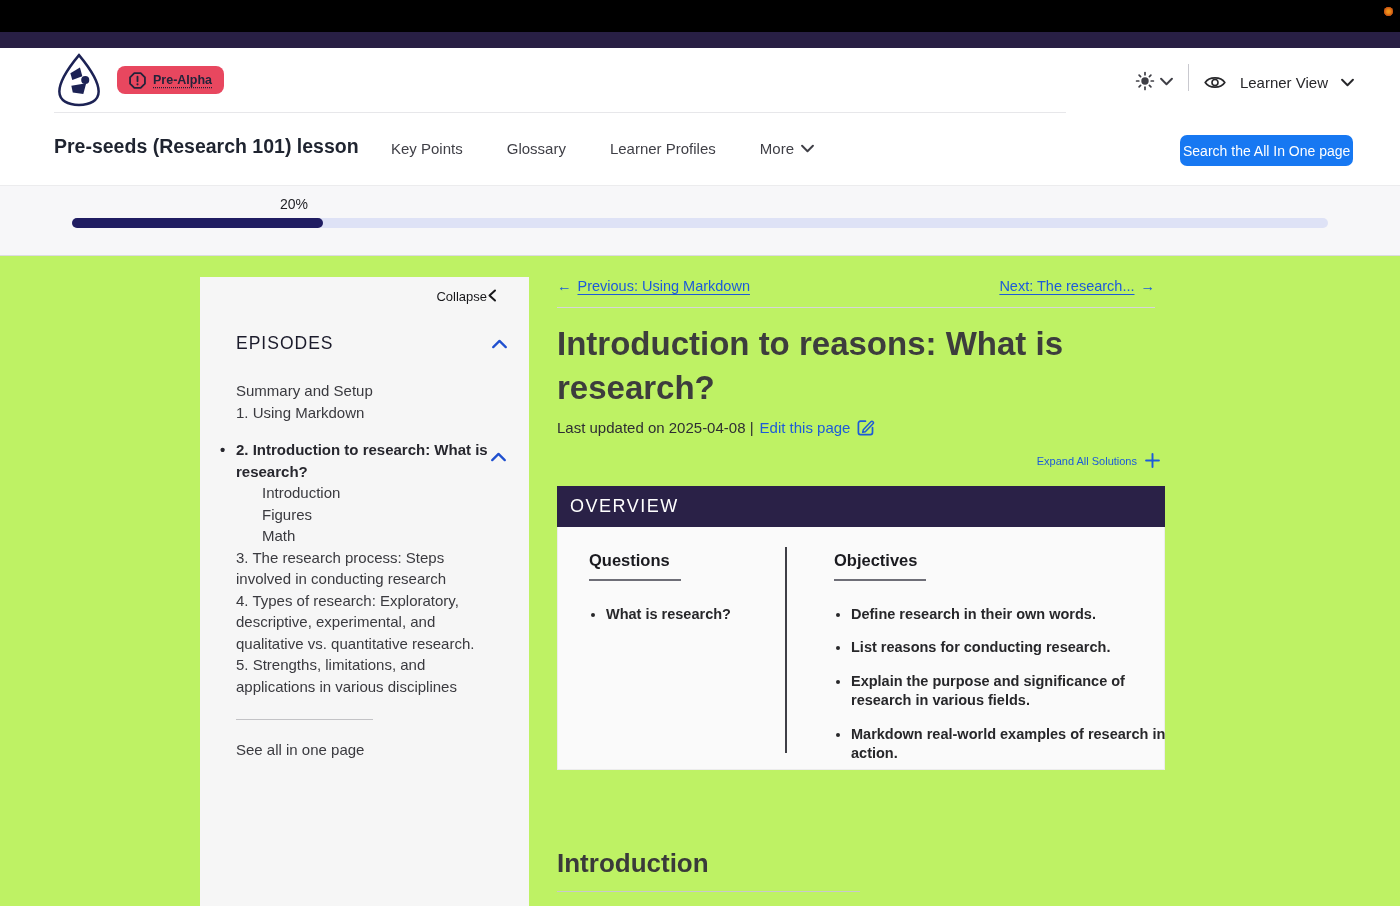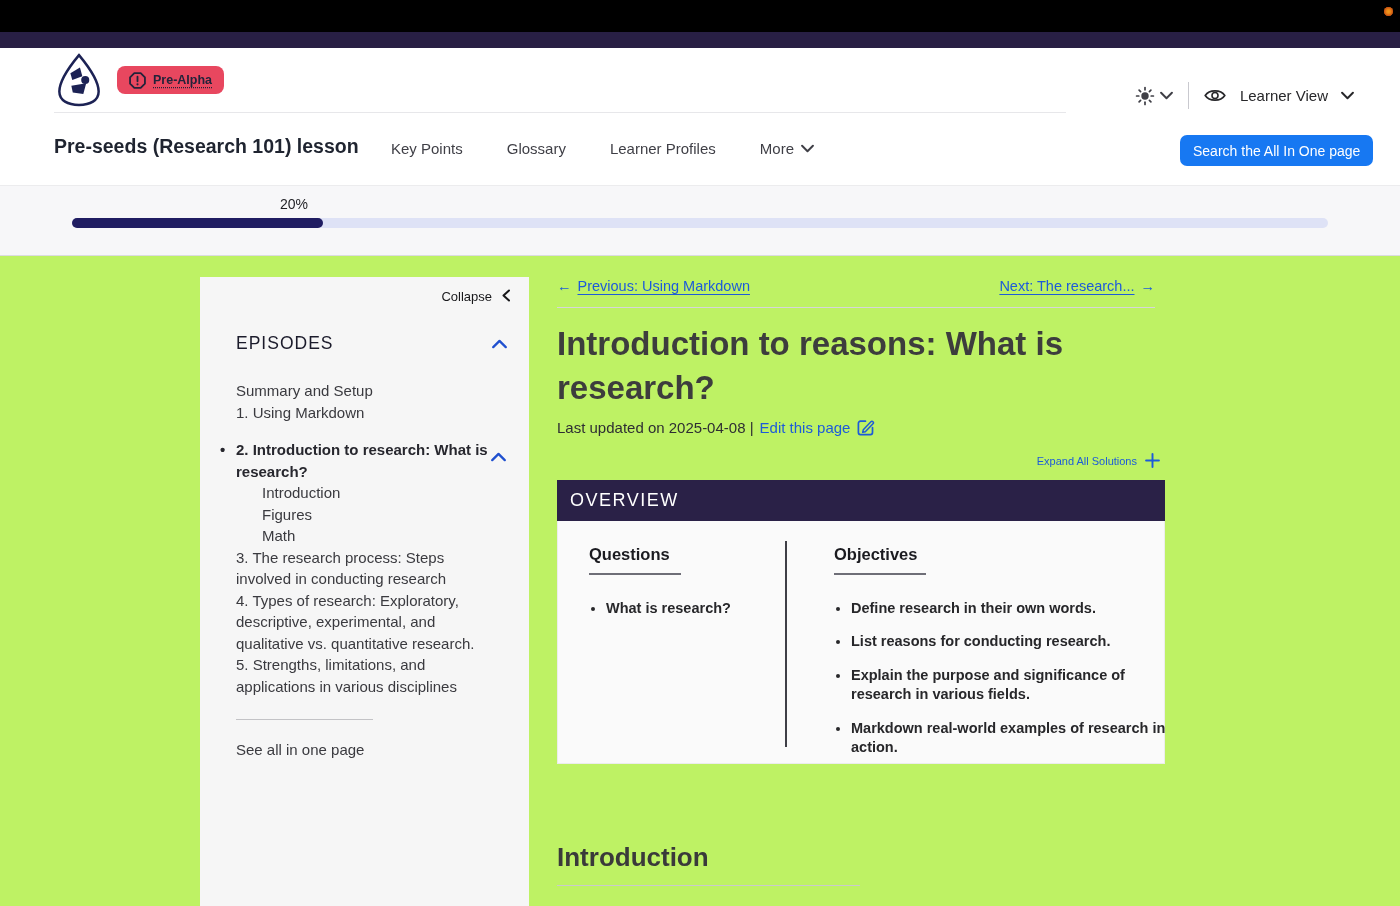--- a/index.html
+++ b/index.html
@@ -19,46 +19,46 @@
   
   .header { position:absolute; left:0; top:48px; width:1400px; height:137px; background:#fff; }
   .logo { position:absolute; left:56px; top:5px; cursor:pointer; }
   .badge {
     position:absolute; left:117px; top:18px; height:28px; padding:0 12px;
     background:#e8475f; border-radius:8px; display:flex; align-items:center; gap:7px;
     cursor:pointer;
   }
   .badge .txt { font-size:12.5px; font-weight:700; color:#23233a;
     text-decoration:underline dotted; text-underline-offset:3px; }
-  .hdr-controls { position:absolute; right:46px; top:34px; display:flex; align-items:center; }
+  .hdr-controls { position:absolute; right:46px; top:16px; display:flex; align-items:flex-end; }
   .hdr-controls .vdiv { width:1px; height:27px; background:#c9c9cf; margin:0 15px; }
   .hdr-controls .lbl { font-size:15px; color:#27272a; margin:0 8px 0 9px; }
   .icon-btn { display:flex; align-items:center; gap:5px; cursor:pointer; color:#3f3f46; }
   .hdr-rule { position:absolute; left:54px; top:64px; width:1012px; height:1px; background:#e7e7ea; }
   .site-title { position:absolute; left:54px; top:87px; font-size:19.5px; font-weight:700; color:#1f2430; }
   .hdr-nav { position:absolute; left:391px; top:92px; display:flex; gap:44px; align-items:flex-start; }
   .hdr-nav .nav-item { font-size:15px; color:#3f3f46; cursor:pointer; display:flex; align-items:center; gap:7px; }
   .search-btn {
-    position:absolute; left:1180px; top:87px; height:31px; padding:0 13px;
+    position:absolute; left:1180px; top:87px; height:31px; padding:0 3px;
     background:#1778f2; color:#fff; font-size:14px; border:none; border-radius:7px;
     font-family:"Liberation Sans", sans-serif; cursor:pointer; display:flex; align-items:center;
   }
 
   
   .progress-strip { position:absolute; left:0; top:185px; width:1400px; height:71px;
     background:#f7f7f9; border-top:1px solid #ececee; border-bottom:1px solid #dcdce0; }
   .progress-label { position:absolute; left:272px; top:10px; width:44px; text-align:center;
     font-size:14px; color:#1f1f24; }
   .progress-track { position:absolute; left:72px; top:32px; width:1256px; height:10px;
     background:#dee2f6; border-radius:6px; }
   .progress-fill { width:20%; height:10px; background:#201d62; border-radius:6px; }
 
   
   .sidebar { position:absolute; left:200px; top:277px; width:329px; height:629px; background:#f6f6f6; }
-  .collapse-btn { position:absolute; top:12px; right:18px; display:flex; align-items:flex-start; gap:9px;
+  .collapse-btn { position:absolute; top:12px; right:32px; display:flex; align-items:flex-start; gap:0;
     font-size:13px; color:#18181b; cursor:pointer; }
   .side-inner { position:absolute; left:36px; top:56px; width:271px; }
   .ep-head { display:flex; justify-content:space-between; align-items:center; cursor:pointer; }
   .ep-head .t { font-size:17.5px; font-weight:500; letter-spacing:1px; color:#1b1b2b; }
   .ep-item { font-size:15px; line-height:21.5px; color:#3a3a3f; margin-top:0; cursor:pointer; width:256px; }
   .ep-item.first { margin-top:26px; }
   .ep-item.active { font-weight:700; color:#27272e; position:relative; margin-top:16px; }
   .ep-item.active .bullet { position:absolute; left:-16px; top:0px; font-size:15px; }
   .ep-item.active .chev { position:absolute; right:-14px; top:13px; }
   .ep-item.sub { margin-left:26px; width:230px; }
@@ -70,21 +70,21 @@
   .pn-row { display:flex; justify-content:space-between; width:598px; }
   .pn-link { font-size:14.5px; color:#1d5bd9; cursor:pointer; display:flex; align-items:center; gap:6px; }
   .pn-link .txt { text-decoration:underline; text-underline-offset:3px; }
   .main-rule { margin-top:13px; width:598px; height:1px; background:#d6d6da; }
   h1.page-title { margin-top:14px; width:590px; font-size:33px; line-height:44px; font-weight:700; color:#3d3d3d; }
   .meta { margin-top:8px; font-size:15px; color:#2e2e33; display:flex; align-items:center; gap:6px; }
   .meta .edit { color:#1d5bd9; cursor:pointer; display:flex; align-items:center; gap:6px; }
   .expand-row { margin-top:16px; width:603px; display:flex; justify-content:flex-end; }
   .expand-link { font-size:11px; color:#1d5bd9; cursor:pointer; display:flex; align-items:center; gap:8px; }
 
-  .overview { margin-top:12px; width:608px; }
+  .overview { margin-top:18px; width:608px; }
   .ov-head { height:41px; background:#2a2147; color:#fff; display:flex; align-items:center;
     padding-left:13px; font-size:18px; letter-spacing:1.5px; font-weight:500; }
   .ov-body { position:relative; height:243px; background:#fafafa;
     border:1px solid #ececec; border-top:none; }
   .ov-col-q { position:absolute; left:31px; top:24px; width:185px; }
   .ov-col-o { position:absolute; left:276px; top:24px; width:332px; }
   .ov-h { font-size:16.5px; font-weight:700; color:#1b1b20; }
   .ov-h-rule { width:92px; height:1.5px; background:#6e6e77; margin-top:9px; }
   .ov-vdiv { position:absolute; left:227px; top:20px; width:1.5px; height:206px; background:#3f3f46; }
   .ov-list { margin-top:24px; padding-left:17px; list-style:disc;font-weight:bold; }

